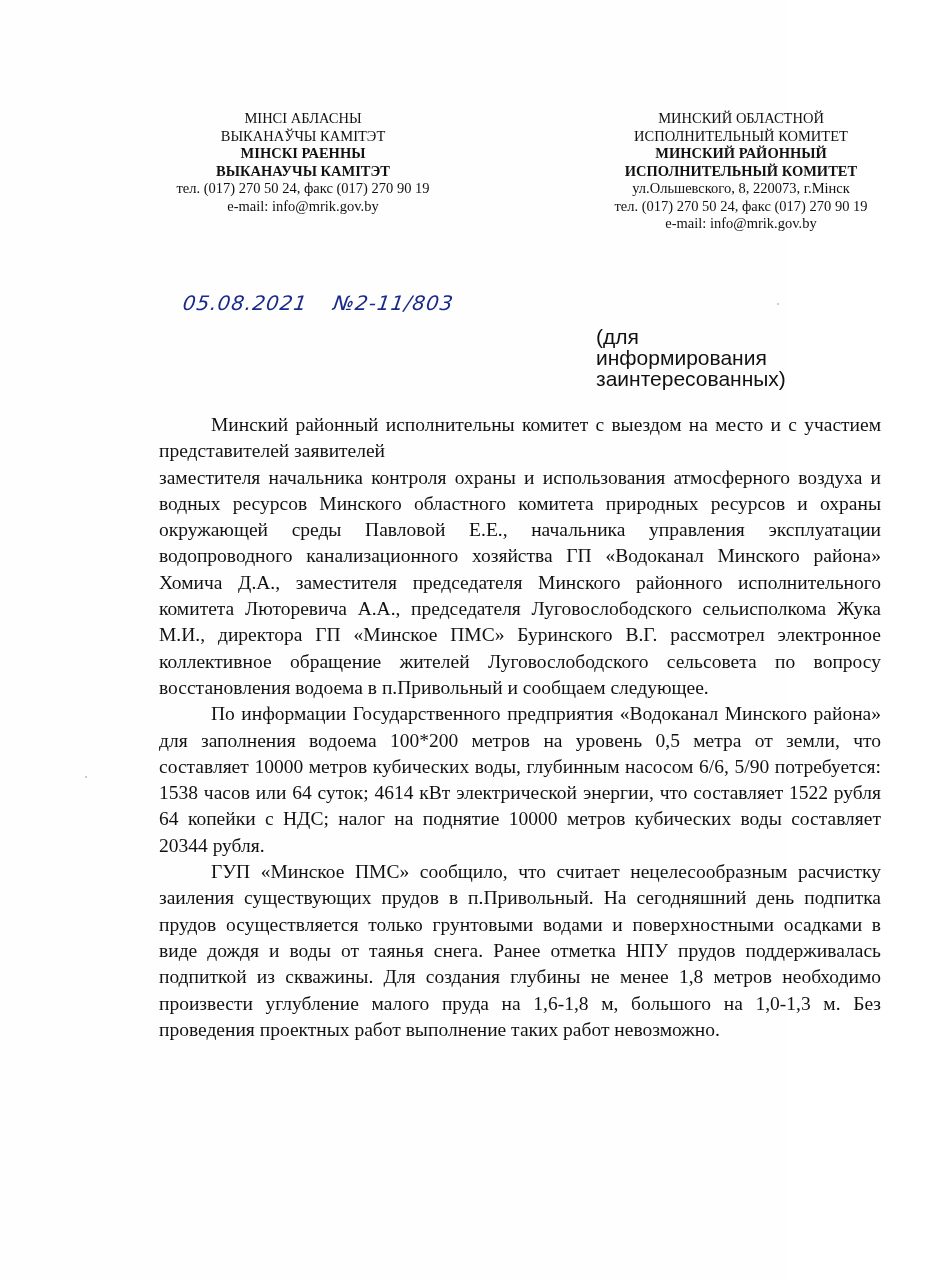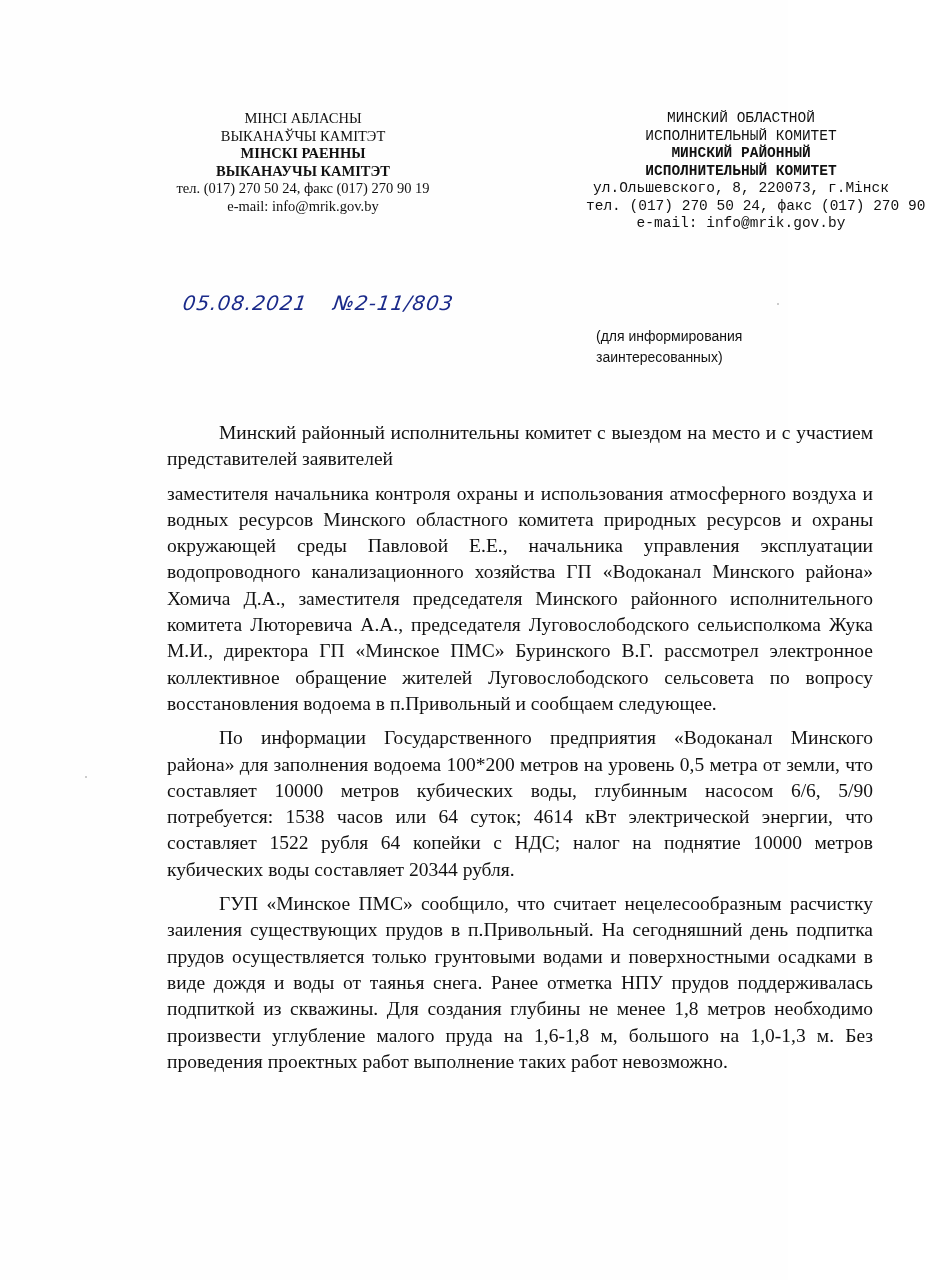--- a/index.html
+++ b/index.html
@@ -1,31 +1,31 @@
 <!DOCTYPE html>
 <html><head>
 <meta charset="utf-8">
 <style>
   html, body { margin: 0; padding: 0; background: #ffffff; }
   body { width: 933px; height: 1280px; position: relative; overflow: hidden;
          font-family: "Liberation Serif", "DejaVu Serif", serif; color: #111; }
   .page { position: absolute; left: 0; top: 0; width: 788px; height: 1280px; background: #fefefe; }
   .head-block { position: absolute; text-align: center; font-size: 14.5px; line-height: 17.5px; }
   .head-left { left: 148px; top: 110px; width: 310px; }
-  .head-right { left: 586px; top: 110px; width: 310px; font-family: Liberation Mono, monospace; }
+  .head-right { left: 586px; top: 110px; width: 310px; }
   .head-block div { white-space: nowrap; }
   .b { font-weight: bold; text-align: center; }
   .handwritten { position: absolute; left: 183px; top: 291px; font-family: "DejaVu Sans", sans-serif;
                  font-style: italic; font-size: 20px; color: #1a2a8a; letter-spacing: 1px; transform: skewX(-8deg); }
   .handwritten span { margin-right: 26px; }
   .recipient { position: absolute; left: 596px; top: 326px; font-family: "Liberation Sans", "DejaVu Sans", sans-serif;
-               font-size: 14px; line-height: 21px; }
+               font-size: 21px; line-height: 21px; }
   .body-text { position: absolute; left: 159px; top: 412px; width: 722px; font-size: 19.5px; line-height: 26.3px;
                text-align: justify; }
-  .body-text p { margin: 8px; }
+  .body-text p { margin: 0; }
   .indent { text-indent: 52px; }
   .scan-dot { position: absolute; width: 2px; height: 2px; background: #bbb; border-radius: 1px; }
 </style>
 </head>
 <body>
 
 <div class="page">
 
   <div class="head-block head-left">
     <div>МІНСІ АБЛАСНЫ</div>

